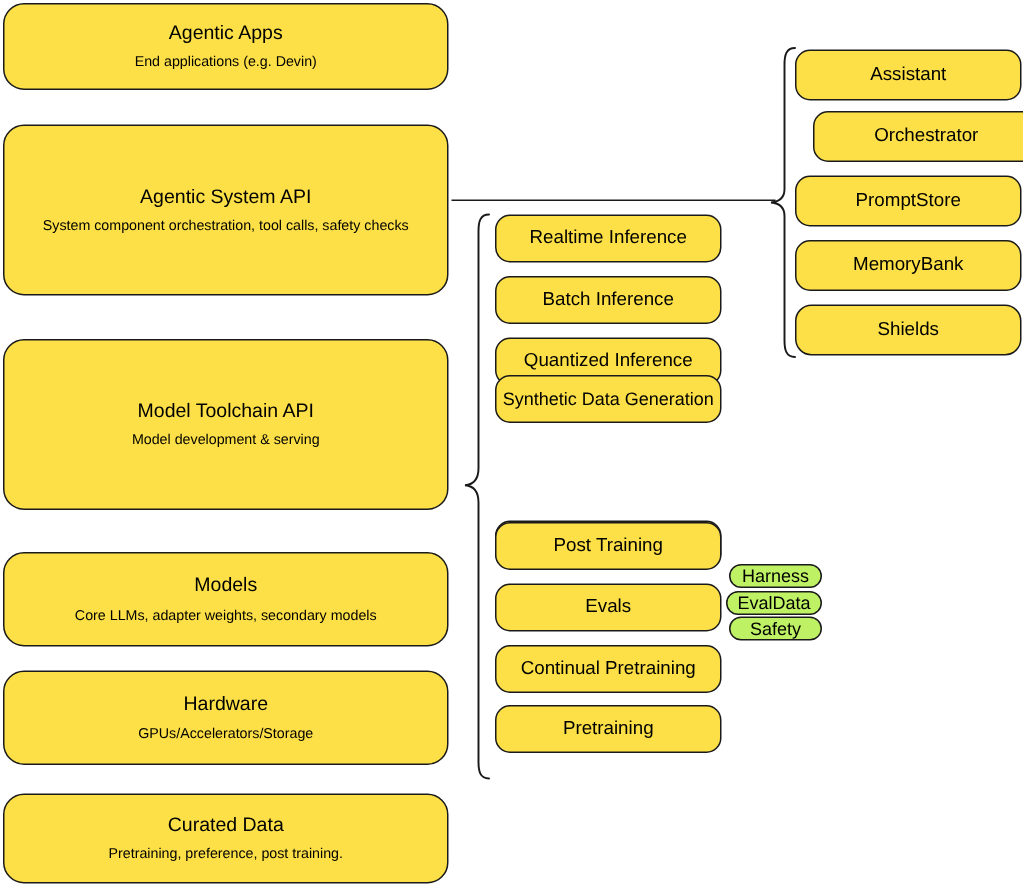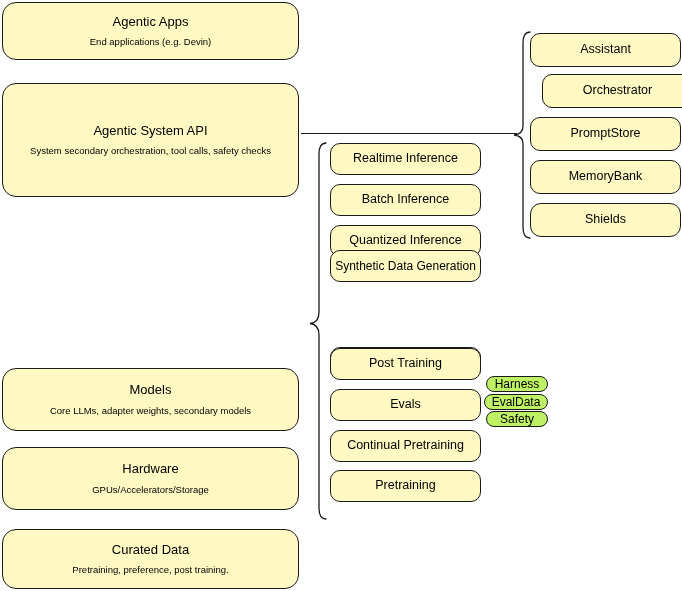--- a/index.html
+++ b/index.html
@@ -18,21 +18,21 @@
     width: 682px;
     height: 591px;
     background: #ffffff;
     overflow: hidden;
   }
 
   
   .node {
     position: absolute;
     box-sizing: border-box;
-    background: #fef9c3;
+    background: #fde047;
     border: 1.3px solid #1a1a1a;
     border-radius: 12px;
     display: flex;
     flex-direction: column;
     align-items: center;
     justify-content: center;
     text-align: center;
     line-height: 1.25;
   }
 
@@ -90,23 +90,27 @@
 
 <div id="canvas">
 
   <div class="node layer" style="left:2px; top:2px; width:297px; height:58px;">
     <div class="title">Agentic Apps</div>
     <div class="subtitle">End applications (e.g. Devin)</div>
   </div>
 
   <div class="node layer" style="left:2px; top:83px; width:297px; height:114px;">
     <div class="title">Agentic System API</div>
-    <div class="subtitle">System secondary orchestration, tool calls, safety checks</div>
+    <div class="subtitle">System component orchestration, tool calls, safety checks</div>
   </div>
 
+  <div class="node layer" style="left:2px; top:226px; width:297px; height:114px;">
+    <div class="title">Model Toolchain API</div>
+    <div class="subtitle">Model development &amp; serving</div>
+  </div>
 
   <div class="node layer" style="left:2px; top:368px; width:297px; height:63px;">
     <div class="title">Models</div>
     <div class="subtitle">Core LLMs, adapter weights, secondary models</div>
   </div>
 
   <div class="node layer" style="left:2px; top:447px; width:297px; height:63px;">
     <div class="title">Hardware</div>
     <div class="subtitle">GPUs/Accelerators/Storage</div>
   </div>

